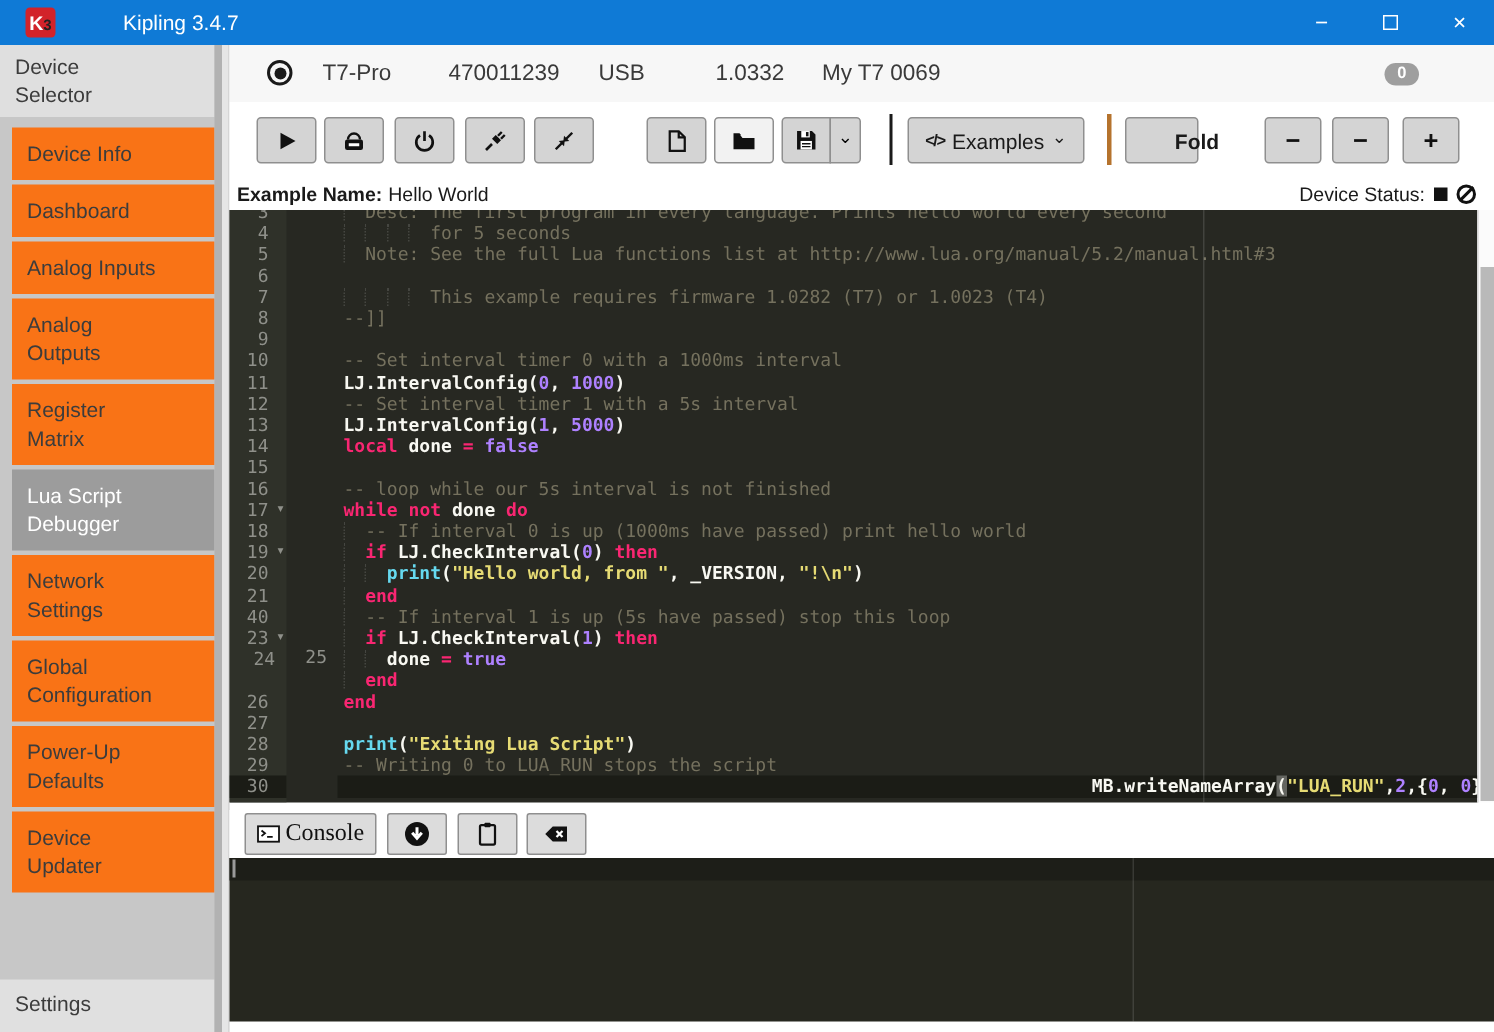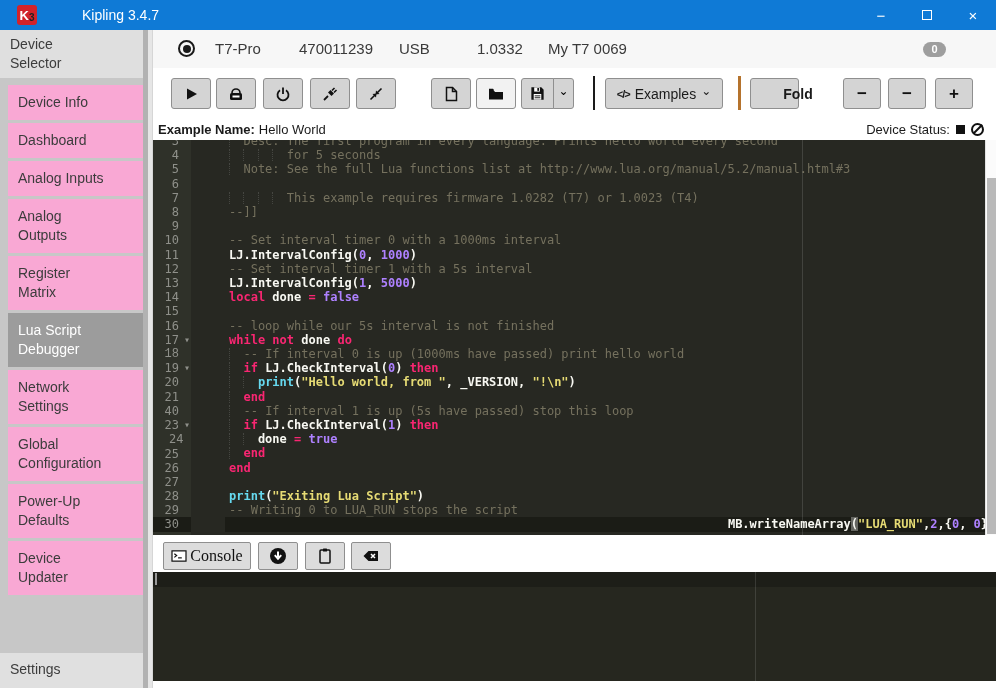--- a/index.html
+++ b/index.html
@@ -21,21 +21,21 @@
              color:#fff; font-size:15px; }
   .max-glyph { width:10px; height:10px; border:1px solid #fff; display:inline-block; }
 
   
   #sidebar { left:0; top:30px; width:148px; height:658px; background:#c7c7c7; }
   #sidebar-border { position:absolute; right:0; top:0; width:5px; height:100%; background:#b2b2b2; }
   .side-block { background:#dfdfdf; color:#3c3c3c; font-size:14px; line-height:19px;
                 padding:5px 10px; }
   #device-selector { position:absolute; left:0; top:0; width:143px; height:48px; }
   #sidebar-items { position:absolute; left:8px; top:55px; width:135px; }
-  .side-item { background:#f9a8d4; color:#3c3c3c; font-size:14px; line-height:19px;
+  .side-item { background:#f97316; color:#3c3c3c; font-size:14px; line-height:19px;
                padding:8px 10px; margin-bottom:3px; }
   .side-item.selected { background:#9c9c9c; color:#fff; }
   #settings-item { position:absolute; left:0; top:623px; width:143px; height:35px;
                    background:#e0e0e0; font-size:14px; padding:8px 10px; color:#3c3c3c; }
 
   
   #content { left:148px; top:30px; width:848px; height:658px; background:#fff; }
   #gutter-strip { left:0; top:0; width:5px; height:658px; background:#e6e6e6;
                   border-right:1px solid #d6d6d6; }
 
@@ -335,28 +335,28 @@
           <div class="gutter-cell" style="top: 65px;"><span>8</span></div>
           <div class="gutter-cell" style="top: 79.2px;"><span>9</span></div>
           <div class="gutter-cell" style="top: 93.4px;"><span>10</span></div>
           <div class="gutter-cell" style="top: 107.6px;"><span>11</span></div>
           <div class="gutter-cell" style="top: 121.8px;"><span>12</span></div>
           <div class="gutter-cell" style="top: 136px;"><span>13</span></div>
           <div class="gutter-cell" style="top: 150.2px;"><span>14</span></div>
           <div class="gutter-cell" style="top: 164.4px;"><span>15</span></div>
           <div class="gutter-cell" style="top: 178.6px;"><span>16</span></div>
           <div class="gutter-cell" style="top: 192.8px;"><span>17</span><span class="fold-arrow">▾</span></div>
-          <div class="gutter-cell" style="top: 207px; font-family: Liberation Mono, monospace;"><span>18</span></div>
+          <div class="gutter-cell" style="top: 207px;"><span>18</span></div>
           <div class="gutter-cell" style="top: 221.2px;"><span>19</span><span class="fold-arrow">▾</span></div>
           <div class="gutter-cell" style="top: 235.4px;"><span>20</span></div>
           <div class="gutter-cell" style="top: 249.6px;"><span>21</span></div>
           <div class="gutter-cell" style="top: 263.8px;"><span>40</span></div>
           <div class="gutter-cell" style="top: 278px;"><span>23</span><span class="fold-arrow">▾</span></div>
           <div class="gutter-cell" style="top: 292.2px; padding-left: 16px;"><span>24</span></div>
-          <div class="gutter-cell" style="top: 307px;"><span>25</span></div>
+          <div class="gutter-cell" style="top: 291px; margin-left: 39px;"><span>25</span></div>
           <div class="gutter-cell" style="top: 320.6px;"><span>26</span></div>
           <div class="gutter-cell" style="top: 334.8px;"><span>27</span></div>
           <div class="gutter-cell" style="top: 349px;"><span>28</span></div>
           <div class="gutter-cell" style="top: 363.2px;"><span>29</span></div>
           <div class="gutter-cell active" style="top: 377.4px;"><span>30</span></div>
         </div>
       <div id="editor-ruler"></div>
     </div>
     <div class="abs" id="editor-scrollbar">
       <div id="editor-scroll-thumb"></div>

